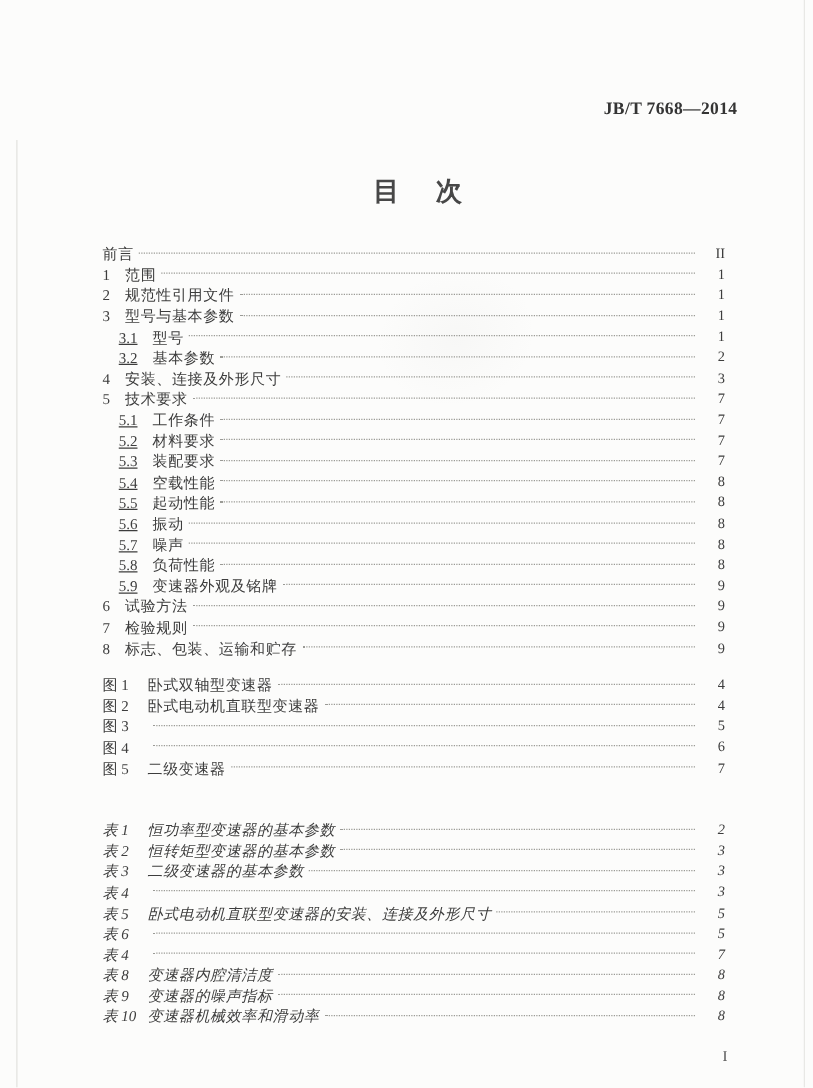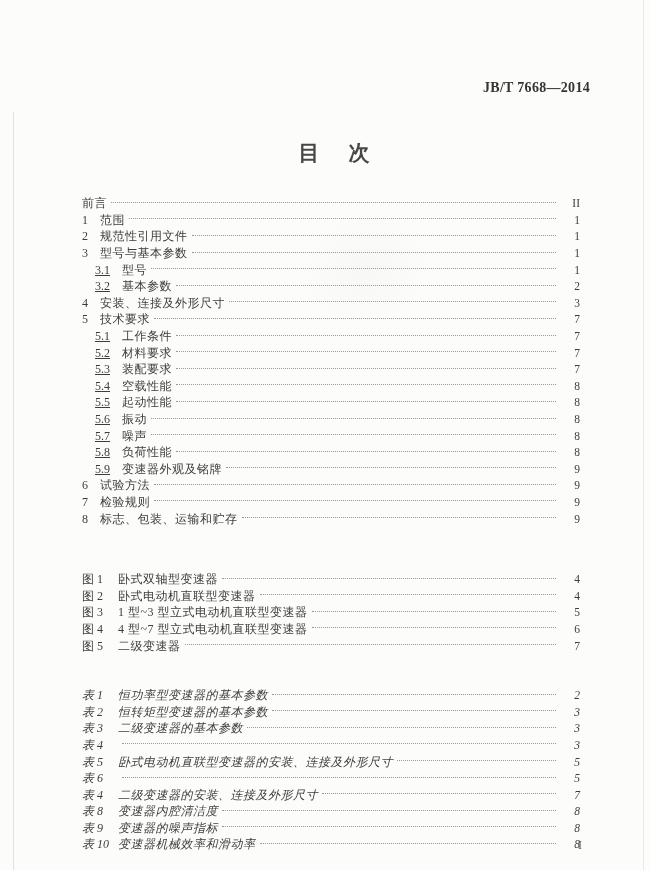--- a/index.html
+++ b/index.html
@@ -66,21 +66,21 @@
     color: #474747;
   }
 
   .toc {
     position: absolute;
     left: 82px;
     top: 195px;
     width: 498px;
   }
   .toc-section { margin: 0; }
-  .toc-section.figs { margin-top: 44px; }
+  .toc-section.figs { margin-top: 13px; }
   .toc-section.tbls { margin-top: 33px; font-style: italic; }
 
   .toc-row {
     display: flex;
     align-items: center;
     height: 16.6px;
     font-size: 12px;
     line-height: 14px;
     white-space: nowrap;
   }
@@ -260,27 +260,25 @@
         <span class="pg">4</span>
       </div>
       <div class="toc-row">
         <span class="num">图 2</span>
         <span class="label">卧式电动机直联型变速器</span>
         <span class="dots"></span>
         <span class="pg">4</span>
       </div>
       <div class="toc-row">
         <span class="num">图 3</span>
-        <span class="label">1 型~3 型立式电动机直联型变速器</span>
         <span class="dots"></span>
         <span class="pg">5</span>
       </div>
       <div class="toc-row">
         <span class="num">图 4</span>
-        <span class="label">4 型~7 型立式电动机直联型变速器</span>
         <span class="dots"></span>
         <span class="pg">6</span>
       </div>
       <div class="toc-row">
         <span class="num">图 5</span>
         <span class="label">二级变速器</span>
         <span class="dots"></span>
         <span class="pg">7</span>
       </div>
     </section>
@@ -314,21 +312,20 @@
         <span class="dots"></span>
         <span class="pg">5</span>
       </div>
       <div class="toc-row">
         <span class="num">表 6</span>
         <span class="dots"></span>
         <span class="pg">5</span>
       </div>
       <div class="toc-row">
         <span class="num">表 4</span>
-        <span class="label">二级变速器的安装、连接及外形尺寸</span>
         <span class="dots"></span>
         <span class="pg">7</span>
       </div>
       <div class="toc-row">
         <span class="num">表 8</span>
         <span class="label">变速器内腔清洁度</span>
         <span class="dots"></span>
         <span class="pg">8</span>
       </div>
       <div class="toc-row">

